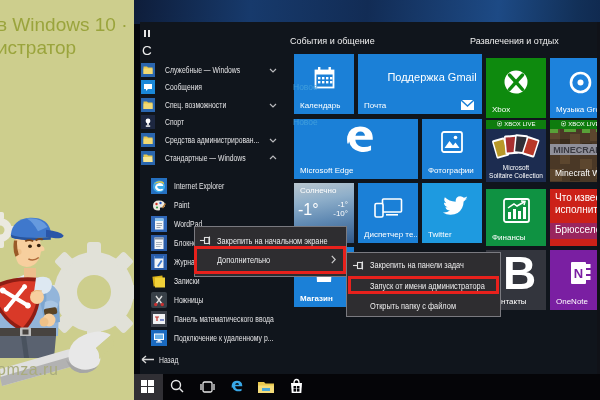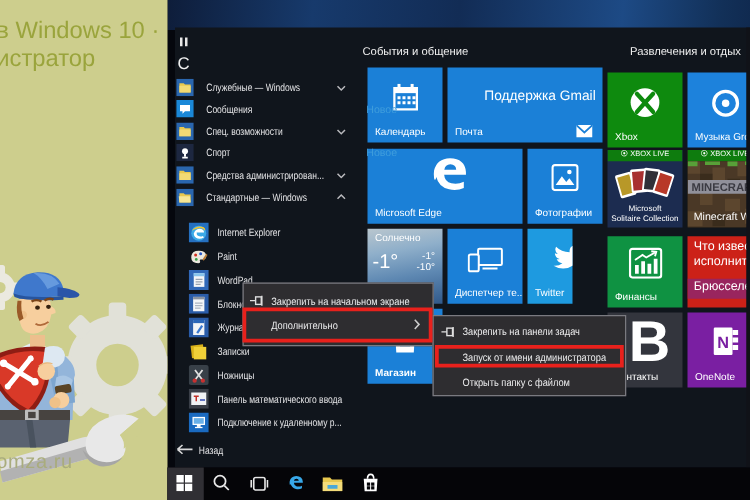--- a/index.html
+++ b/index.html
@@ -280,21 +280,21 @@
         <rect x="6.5" y="10" width="3" height="1.5" fill="#fff"></rect>
         <rect x="5" y="11.5" width="6" height="1" fill="#fff"></rect>
       </svg>
     </div>
 <div class="applist-txt" style="left:174px;top:333px;">Подключение к удаленному р...</div>
 <svg class="abs" width="14" height="9" style="left:141px;top:355px;z-index:10;">
       <path d="M1 4.5 L13 4.5 M1 4.5 L5 1 M1 4.5 L5 8" stroke="#d8d8d8" stroke-width="1.3" fill="none"></path>
     </svg>
 <div class="applist-txt" style="left:159px;top:355px;">Назад</div>
 <div class="ghead" style="left:290px;top:36px;">События и общение</div>
-<div class="ghead" style="left:470px;top:36px;margin-left:34px;">Развлечения и отдых</div>
+<div class="ghead" style="left:470px;top:36px;">Развлечения и отдых</div>
 <div class="tile" style="left:294px;top:54px;width:60px;height:60px;background:#1b80d7;text-decoration:underline;">
       <svg width="21" height="22" style="position:absolute;left:20px;top:13px;">
         <rect x="1.5" y="3.5" width="18" height="17" fill="none" stroke="#fff" stroke-width="1.8"></rect>
         <rect x="1.5" y="3.5" width="18" height="4" fill="#fff"></rect>
         <rect x="4" y="0" width="2.4" height="5" fill="#fff"></rect>
         <rect x="14.5" y="0" width="2.4" height="5" fill="#fff"></rect>
         <g fill="#fff">
           <rect x="4" y="10" width="2.4" height="2.4"></rect>
           <rect x="8" y="10" width="2.4" height="2.4"></rect>
           <rect x="12" y="10" width="2.4" height="2.4"></rect>
@@ -335,21 +335,21 @@
 <div style="position:absolute;right:6px;top:17px;font-size:8px;line-height:9px;color:#fff;text-align:right;">-1°<br>-10°</div>
     </div>
 <div class="tile" style="left:358px;top:183px;width:60px;height:60px;background:#1b80d7;">
       <svg width="29" height="24" style="position:absolute;left:16px;top:14px;">
         <rect x="8.5" y="2" width="19" height="13" rx="1" fill="none" stroke="#fff" stroke-width="1.6"></rect>
         <rect x="12" y="17" width="12" height="1.6" fill="#fff"></rect>
         <rect x="1" y="6.5" width="8" height="13.5" rx="1.5" fill="#1b80d7" stroke="#fff" stroke-width="1.6"></rect>
       </svg>
       <div class="tlabel">Диспетчер те...</div>
     </div>
-<div class="tile" style="left:422px;top:183px;width:36px;height:60px;background:#1e9ae0;">
+<div class="tile" style="left:422px;top:183px;width:60px;height:60px;background:#1e9ae0;">
       <svg width="32" height="27" style="position:absolute;left:15px;top:12px;" viewBox="0 0 24 20">
         <path fill="#fff" d="M23 2.4 Q22 3 21 3.2 Q22.2 2.4 22.6 1 Q21.4 1.7 20.2 2 Q19 .8 17.4 .8 Q14.2 .9 14 4 L14 4.9 Q9 4.7 5.9 1.6 Q4.6 4.2 6.9 6 Q6 6 5.2 5.5 Q5.3 8.3 8 9 Q7.2 9.3 6.3 9 Q7.1 11.4 9.7 11.5 Q7.4 13.3 4.4 13 Q7.2 14.8 10.3 14.7 Q16.3 14.6 18.8 9.6 Q19.9 7.5 19.9 5.3 Q20 4.8 20 4.7 Q21.6 3.6 23 2.4 Z"></path>
       </svg>
       <div class="tlabel">Twitter</div>
     </div>
 <div class="tile" style="left:294px;top:247px;width:60px;height:60px;background:#1b80d7;font-weight:bold;">
       <svg width="24" height="26" style="position:absolute;left:18px;top:11px;">
         <path d="M4 8 L20 8 L19 24 L5 24 Z" fill="#fff"></path>
         <path d="M8 8 Q8 2.5 12 2.5 Q16 2.5 16 8" stroke="#fff" stroke-width="1.8" fill="none"></path>
         <rect x="8" y="13" width="8" height="6" fill="#1b80d7"></rect>

